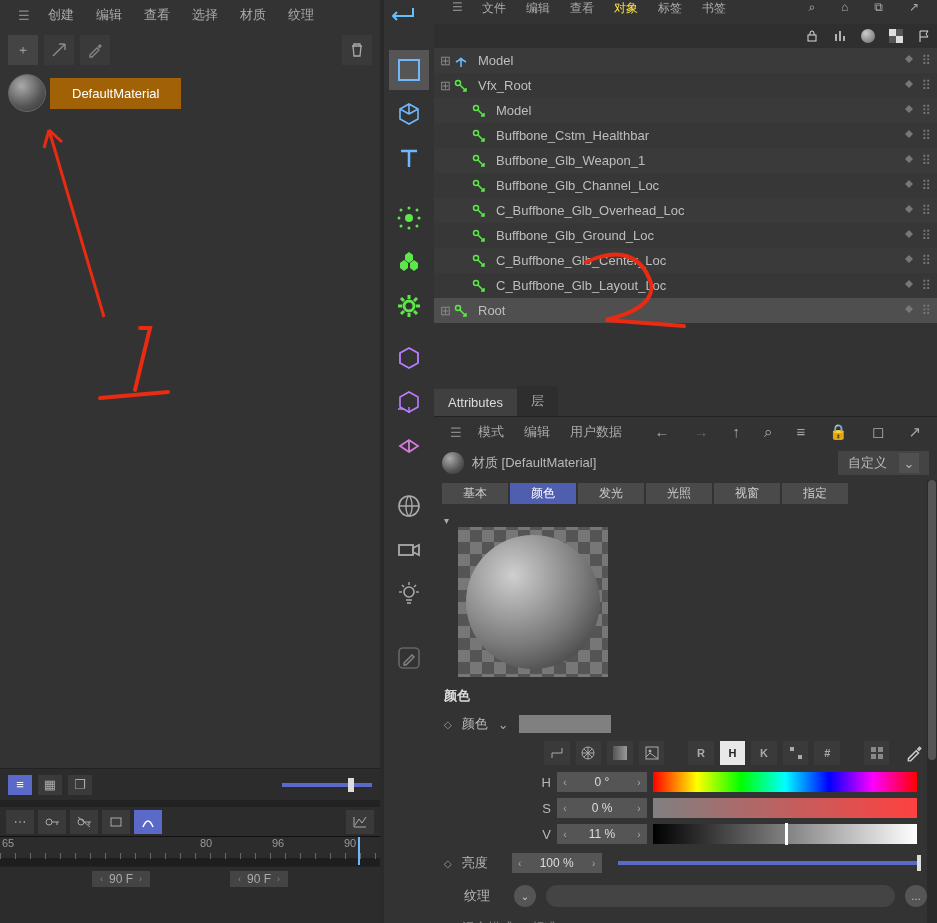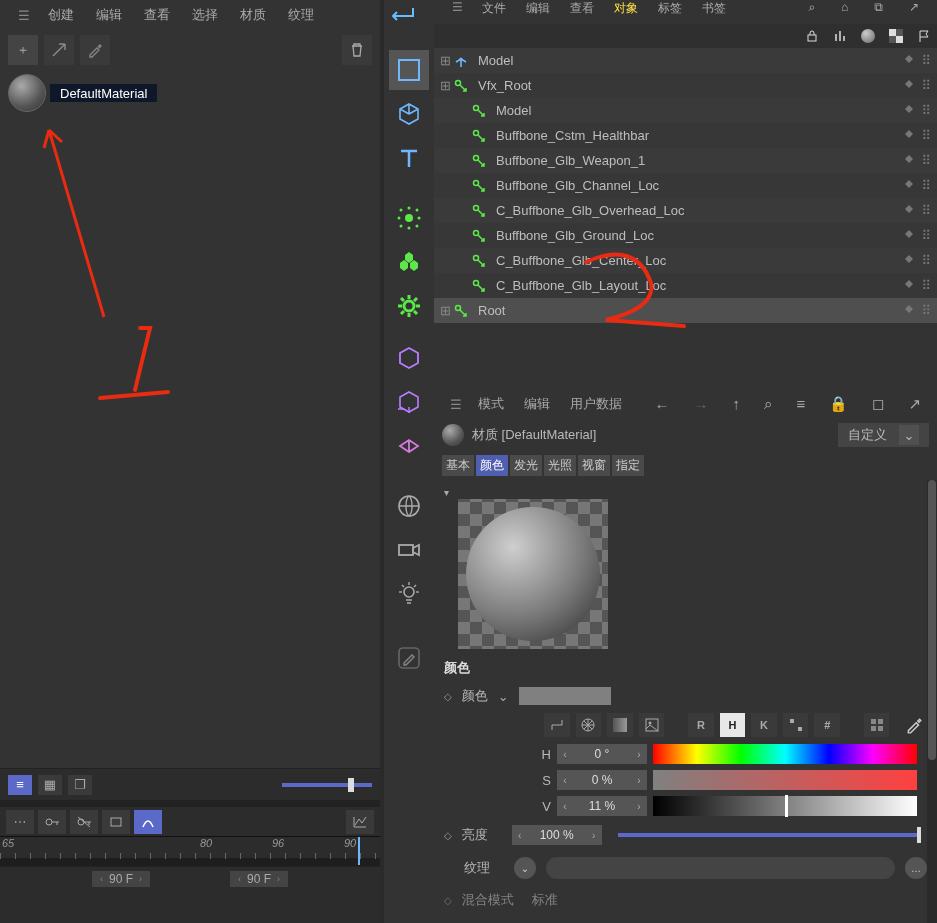--- a/index.html
+++ b/index.html
@@ -11,21 +11,21 @@
 .left-menubar .ham { width: 18px; color: #888; margin-right: 8px; }
 .left-menubar span { padding: 0 10px; color: #aaa; cursor: pointer; }
 
 .left-toolbar { height: 40px; display: flex; align-items: center; padding: 0 8px; gap: 6px; }
 .left-toolbar .btn { width: 30px; height: 30px; background: #444; display: flex; align-items: center; justify-content: center; color: #aaa; }
 .left-toolbar .spacer { flex: 1; }
 .left-toolbar .trash { width: 30px; height: 30px; background: #3a3a3a; display: flex; align-items: center; justify-content: center; color: #aaa; }
 
 .material-row { display: flex; align-items: center; padding: 4px 8px; }
 .material-thumb { width: 38px; height: 38px; border-radius: 50%; background: radial-gradient(circle at 35% 30%, #aaa, #555 60%, #333); border: 1px solid #666; }
-.material-name { background: #0f172a; color: #fff; padding: 4px 10px; height: 18px; display: flex; align-items: center; margin-left: 4px; }
+.material-name { background: #a16207; color: #fff; padding: 4px 22px; height: 31px; display: flex; align-items: center; margin-left: 4px; }
 
 .annotation { position: absolute; pointer-events: none; }
 .arrow1 { left: 34px; top: 122px; }
 
 
 .tool-strip { position: absolute; left: 384px; top: 0; width: 50px; height: 100%; background: #333; display: flex; flex-direction: column; align-items: center; padding-top: 6px; gap: 2px; }
 .tool-strip .top-ico { width: 36px; height: 20px; color: #65bfff; margin-bottom: 8px; }
 .tool-strip .tool { width: 40px; height: 40px; display: flex; align-items: center; justify-content: center; margin-bottom: 2px; }
 .tool-strip .tool.sel { background: #555; }
 .tool-strip .tool svg { width: 26px; height: 26px; }
@@ -64,21 +64,21 @@
 .rb-menubar .ham { width: 18px; color: #888; margin-right: 6px; }
 .rb-menubar span { padding: 0 8px; color: #aaa; }
 .rb-menubar .ricons { margin-left: auto; display: flex; gap: 8px; color: #aaa; font-size: 15px; }
 
 .mat-title { display: flex; align-items: center; padding: 4px 8px; gap: 8px; }
 .mat-title .mat-thumb { width: 22px; height: 22px; border-radius: 50%; background: radial-gradient(circle at 35% 30%, #aaa, #555 60%, #333); }
 .mat-title .dd { margin-left: auto; background: #444; padding: 2px 10px; display: flex; align-items: center; gap: 6px; }
 .mat-title .dd .chev { background: #505050; width: 20px; height: 20px; display: flex; align-items: center; justify-content: center; margin-left: 6px; }
 
 .attr-tabs { display: flex; gap: 2px; padding: 4px 8px; flex-wrap: wrap; }
-.attr-tabs span { background: #4a4a4a; padding: 2px 4px; font-size: 12px; color: #ccc; }
+.attr-tabs span { background: #4a4a4a; padding: 2px 21px; font-size: 12px; color: #ccc; }
 .attr-tabs span.active { background: #4f5eae; color: #fff; }
 
 .preview-wrap { padding: 4px 10px; }
 .expand-tri { color: #aaa; font-size: 10px; margin-right: 4px; }
 .mat-preview { width: 150px; height: 150px; margin-left: 14px; background:
   repeating-conic-gradient(#777 0 25%, #555 0 50%) 0/24px 24px;
   position: relative; }
 .mat-preview::after { content: ''; position: absolute; inset: 8px; border-radius: 50%;
   background: radial-gradient(circle at 35% 30%, #cfcfcf, #7a7a7a 55%, #4d4d4d 80%, #333); }
 
@@ -120,21 +120,21 @@
 .bs-row1 .ico.sel { background: #5b6ac8; color: #fff; }
 .bs-row1 .right-slider { margin-left: auto; width: 90px; height: 4px; background: #5b6ac8; position: relative; }
 .bs-row1 .right-slider .k { position: absolute; right: 18px; top: -5px; width: 6px; height: 14px; background: #ddd; }
 
 .bs-row2 { height: 30px; display: flex; align-items: center; padding: 0 6px; gap: 4px; border-top: 1px solid #222; }
 .bs-row2 .ico { width: 28px; height: 24px; background: #3a3a3a; display: flex; align-items: center; justify-content: center; color: #aaa; }
 .bs-row2 .ico.sel { background: #5b6ac8; color: #fff; }
 .bs-row2 .rico { margin-left: auto; }
 
 .ruler { height: 22px; background: #2c2c2c; position: relative; border-top: 1px solid #111; }
-.ruler .tick { position: absolute; top: 0; font-size: 11px; color: #999; font-style: italic; }
+.ruler .tick { position: absolute; top: 0; font-size: 11px; color: #999; }
 .ruler-lines { position: absolute; top: 16px; left: 0; right: 0; height: 6px;
   background-image: repeating-linear-gradient(90deg, #666 0 1px, transparent 1px 15px); }
 .bs-frames { height: 24px; display: flex; align-items: center; justify-content: center; gap: 80px; color: #aaa; font-size: 12px; border-top: 1px solid #222; }
 .frame-box { background: #444; padding: 1px 8px; display: inline-flex; align-items: center; gap: 6px; }
 .frame-box .ar { color: #888; font-size: 9px; }
 
 .big-arrow { position: absolute; pointer-events: none; }
 .scrollbar { position: absolute; right: 0; top: 480px; width: 10px; bottom: 0; background: #2a2a2a; }
 .scrollbar .thumb { position: absolute; top: 0; width: 8px; left: 1px; height: 280px; background: #555; border-radius: 4px; }
 
@@ -555,20 +555,24 @@
 <svg class="annotation num2" width="150" height="120">
   <path d="M30 14 Q80 -8 95 35 Q100 60 50 72 L128 78" stroke="#e92b12" stroke-width="4" fill="none" stroke-linecap="round"></path>
 </svg>
 
 <svg class="big-arrow" style="left:710px;top:420px" width="210" height="470">
   <path d="M10 6 L188 450" stroke="#e92b12" stroke-width="3"></path>
   <path d="M188 450 l-16 -6 M188 450 l-4 -18" stroke="#e92b12" stroke-width="3" fill="none"></path>
 </svg>
 
 <div class="right-bot">
+  <div class="tabs">
+    <div class="tab active">Attributes</div>
+    <div class="tab">层</div>
+  </div>
   <div class="rb-menubar">
     <span class="ham">☰</span>
     <span>模式</span>
     <span>编辑</span>
     <span>用户数据</span>
     <div class="ricons">
       <span>←</span>
       <span style="opacity:.4">→</span>
       <span>↑</span>
       <span>⌕</span>

